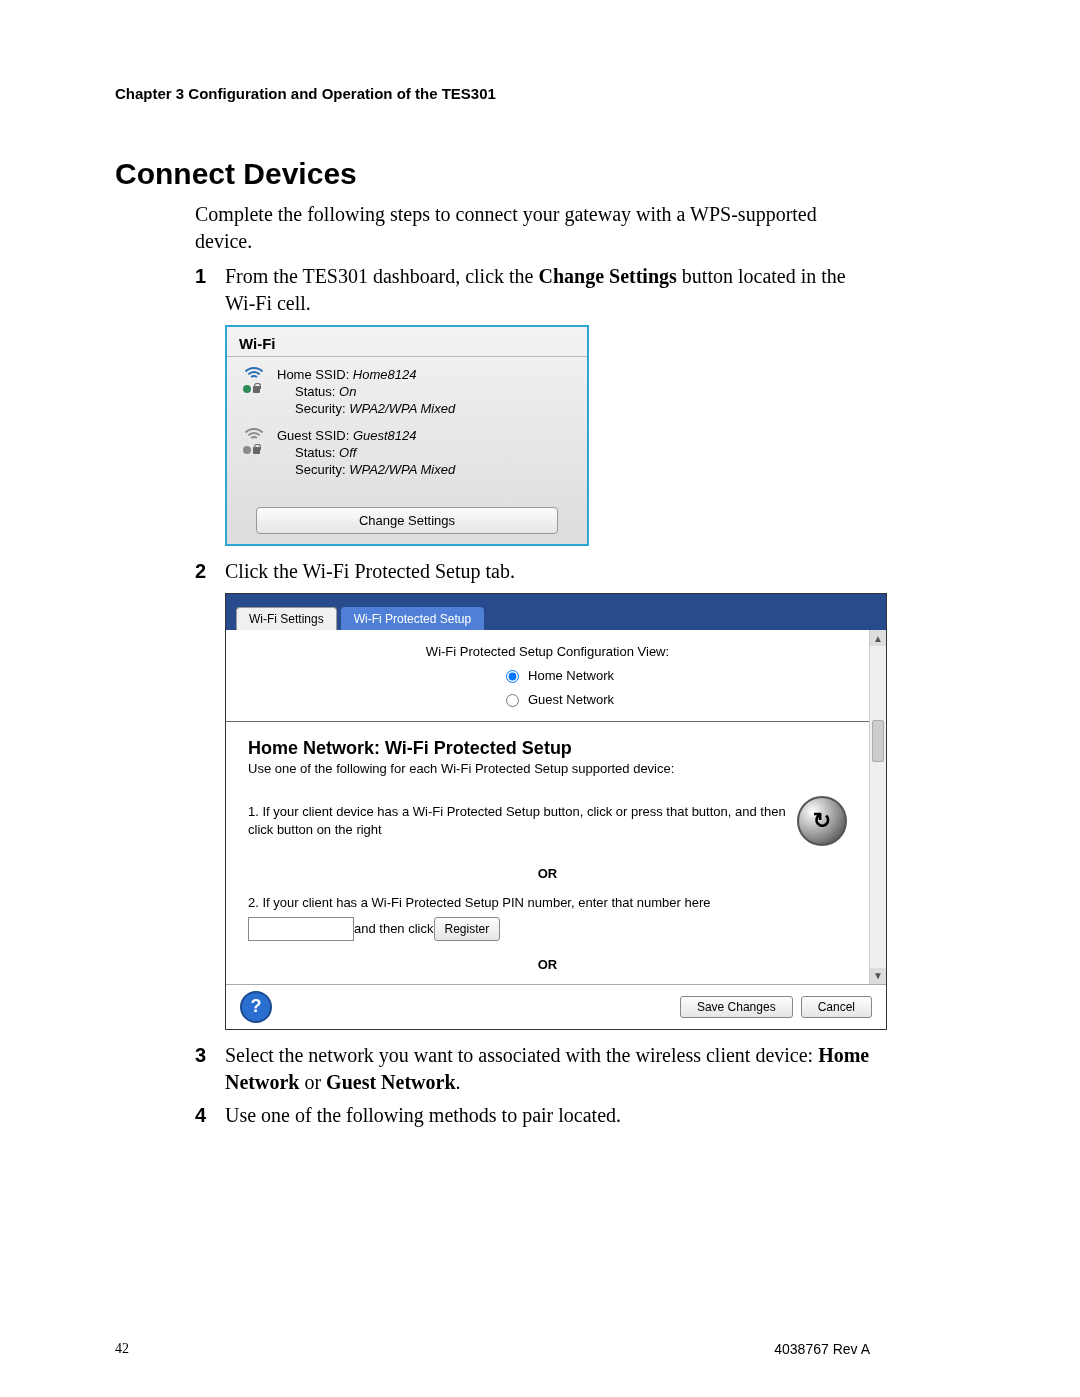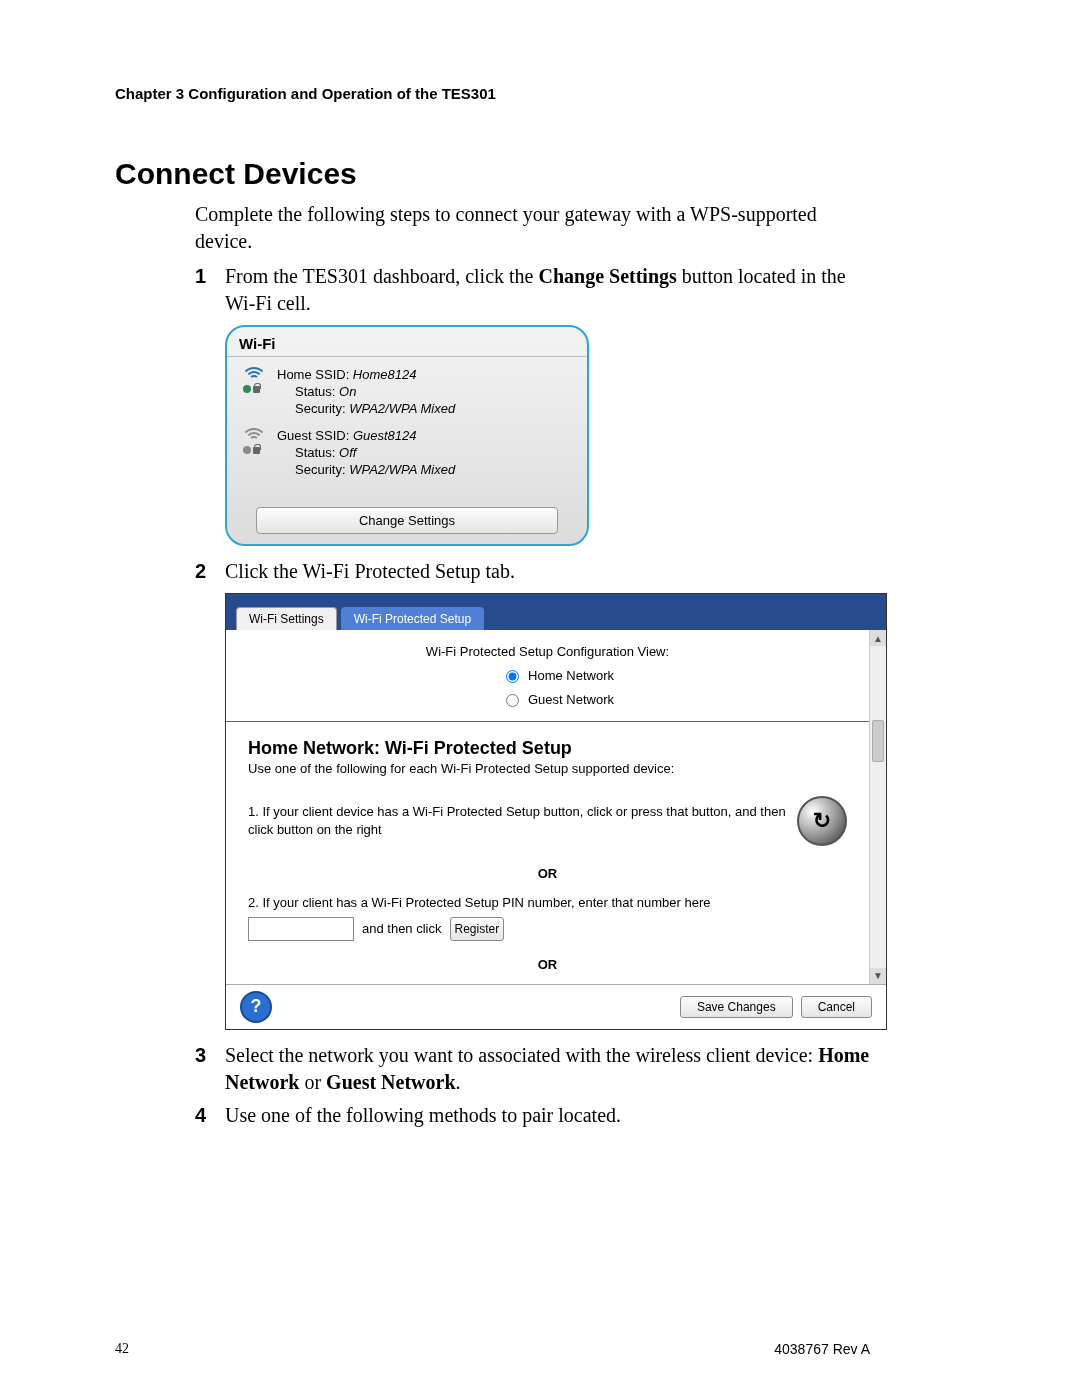--- a/index.html
+++ b/index.html
@@ -50,21 +50,21 @@
   .step-text { flex: 1; }
   .step-text b { font-weight: bold; }
 
   
   .wifi-card {
     width: 360px;
     margin-left: 110px;
     margin-top: 8px;
     margin-bottom: 12px;
     border: 2px solid #2ba7d3;
-    border-radius: 20px;
+    border-radius: 0;
     background: linear-gradient(#f3f3f3, #dcdcdc);
     font-family: Verdana, sans-serif;
   }
   .wifi-title {
     font-weight: bold;
     font-size: 15px;
     padding: 8px 12px 4px 12px;
     border-bottom: 1px solid #bbb;
   }
   .wifi-body {
@@ -201,28 +201,28 @@
     cursor:pointer;
   }
   .wps-or {
     text-align:center; font-weight:bold; padding: 4px 0 12px 0;
   }
   .wps-step2 {
     padding: 0 22px 12px 22px;
     line-height:1.5;
   }
   .wps-pin-row {
-    display:flex; align-items:center; gap:8px;
+    display:flex; align-items:center; 
     margin-top:4px;
   }
   .wps-pin-row input[type="text"] {
     width:100px; height:20px; border:1px solid #888;
   }
   .register-btn {
-    padding: 2px 4px;
+    padding: 2px 10px;
     border:1px solid #888;
     background:linear-gradient(#fdfdfd,#e5e5e5);
     border-radius:3px;
     font-size:12px;
     cursor:pointer;
   }
   .wps-footer {
     display:flex; align-items:center;
     padding: 6px 14px;
     gap:8px;

